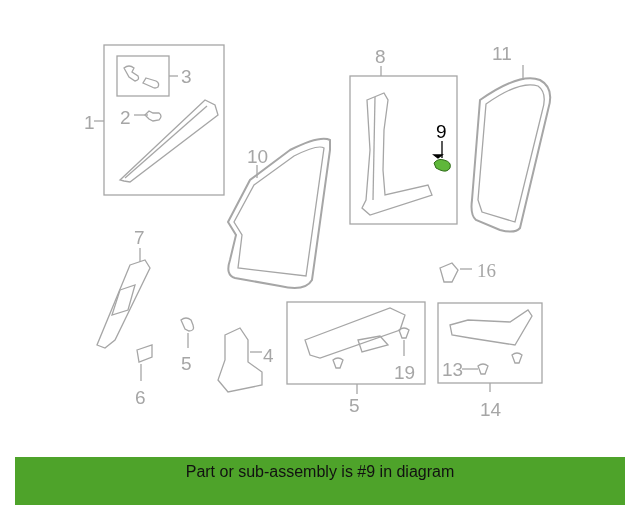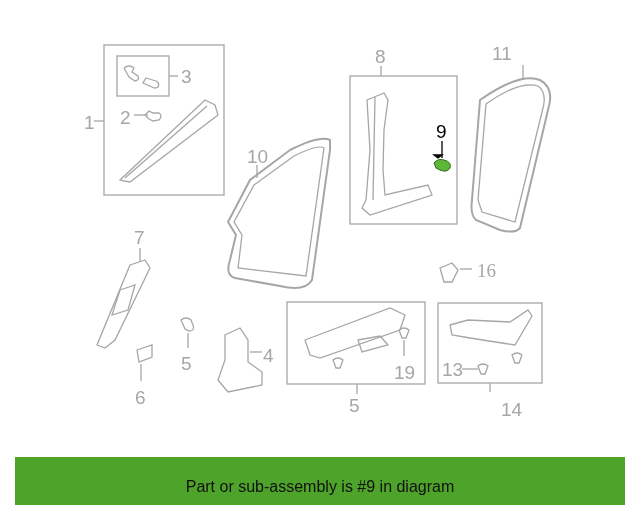--- a/index.html
+++ b/index.html
@@ -2,21 +2,21 @@
 <html><head>
 <meta charset="utf-8">
 <style>
   html, body { margin:0; padding:0; }
   body { width:640px; height:512px; background:#ffffff; position:relative; overflow:hidden;
          font-family:"Liberation Sans", sans-serif; }
   #diagram { position:absolute; left:0; top:0; width:640px; height:450px; }
   .lbl { position:absolute; font-size:19px; color:#a6a6a6; line-height:1; }
   .lbl.hl { color:#000000; }
   #banner { position:absolute; left:15px; top:457px; width:610px; height:48px; background:#4ea32a;
-            color:#111; text-align:center; font-size:16px; line-height:19px; padding-top:20px; box-sizing:border-box; }
+            color:#111; text-align:center; font-size:16px; line-height:19px; padding-top:5px; box-sizing:border-box; }
   #banner div { white-space:nowrap; }
 </style>
 </head>
 <body>
 
 <div id="diagram">
   <svg width="640" height="450" viewBox="0 0 640 450" fill="none" stroke="#a6a6a6" stroke-width="1.3">
 
     <rect x="104" y="45" width="120" height="150"></rect>
     <line x1="94" y1="121" x2="104" y2="121"></line>
@@ -89,20 +89,20 @@
   <span class="lbl" style="left:263px;top:346px;">4</span>
   <span class="lbl" style="left:181px;top:354px;">5</span>
   <span class="lbl" style="left:135px;top:388px;">6</span>
   <span class="lbl" style="left:134px;top:228px;">7</span>
   <span class="lbl" style="left:375px;top:47px;">8</span>
   <span class="lbl hl" style="left:436px;top:122px;">9</span>
   <span class="lbl" style="left:247px;top:147px;">10</span>
   <span class="lbl" style="left:492px;top:44px;">11</span>
   <span class="lbl" style="left:349px;top:396px;">5</span>
   <span class="lbl" style="left:394px;top:363px;">19</span>
-  <span class="lbl" style="left:480px;top:400px;margin-left:21px;">14</span>
+  <span class="lbl" style="left:480px;top:400px;">14</span>
   <span class="lbl" style="left:442px;top:360px;">13</span>
   <span class="lbl" style="left:477px;top:261px;font-family:Liberation Serif, serif;">16</span>
 </div>
 
 <div id="banner">
   <div>Part or sub-assembly is #9 in diagram</div>
 </div>
 
 </body></html>

